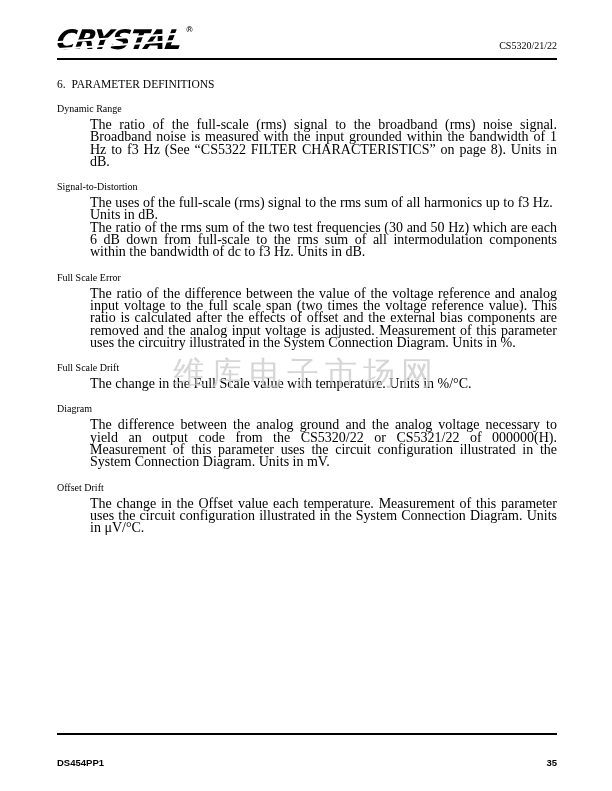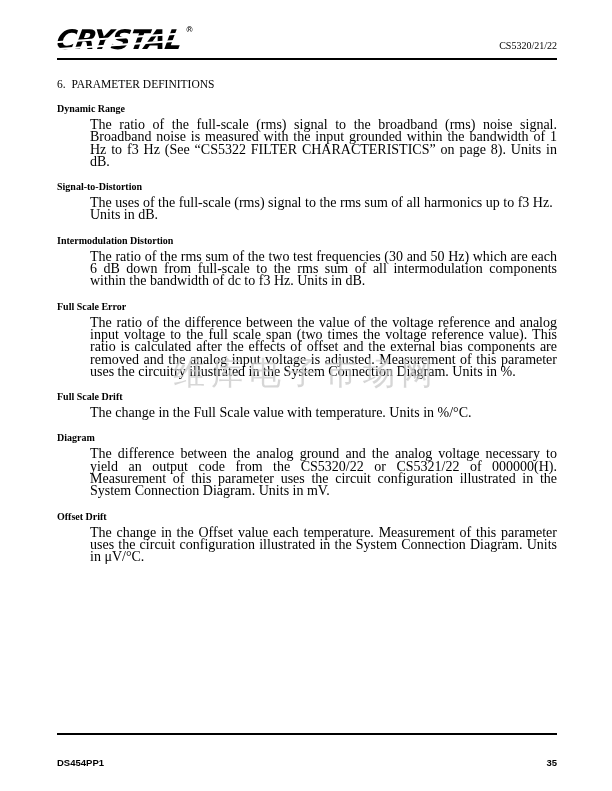--- a/index.html
+++ b/index.html
@@ -49,21 +49,21 @@
 
   
   .content { position: absolute; top: 78px; left: 57px; right: 55px; }
   .section-title {
     font-weight: normal;
     font-size: 11.5px;
     white-space: pre;
     margin-bottom: 10px;
   }
   .definition .term {
-    font-weight: bold;
+    font-weight: normal;
     font-size: 10px;
     margin-top: 13px;
     margin-bottom: 5px;
   }
   .definition .body {
     font-size: 14px;
     line-height: 12.3px;
     margin-left: 33px;
     text-align: justify;
     white-space: pre-line;
@@ -123,21 +123,20 @@
       <div class="body">The ratio of the full-scale (rms) signal to the broadband (rms) noise signal. Broadband noise is measured with the input grounded within the bandwidth of 1 Hz to f3 Hz (See “CS5322 FILTER CHARACTERISTICS” on page 8). Units in dB.</div>
     </div>
 
     <div class="definition">
       <div class="term">Signal-to-Distortion</div>
       <div class="body">The uses of the full-scale (rms) signal to the rms sum of all harmonics up to f3 Hz.
 Units in dB.</div>
     </div>
 
     <div class="definition">
-      <div class="term">Intermodulation Distortion</div>
       <div class="body">The ratio of the rms sum of the two test frequencies (30 and 50 Hz) which are each 6 dB down from full-scale to the rms sum of all intermodulation components within the bandwidth of dc to f3 Hz. Units in dB.</div>
     </div>
 
     <div class="definition">
       <div class="term">Full Scale Error</div>
       <div class="body">The ratio of the difference between the value of the voltage reference and analog input voltage to the full scale span (two times the voltage reference value). This ratio is calculated after the effects of offset and the external bias components are removed and the analog input voltage is adjusted. Measurement of this parameter uses the circuitry illustrated in the System Connection Diagram. Units in %.</div>
     </div>
 
     <div class="definition">
       <div class="term">Full Scale Drift</div>

